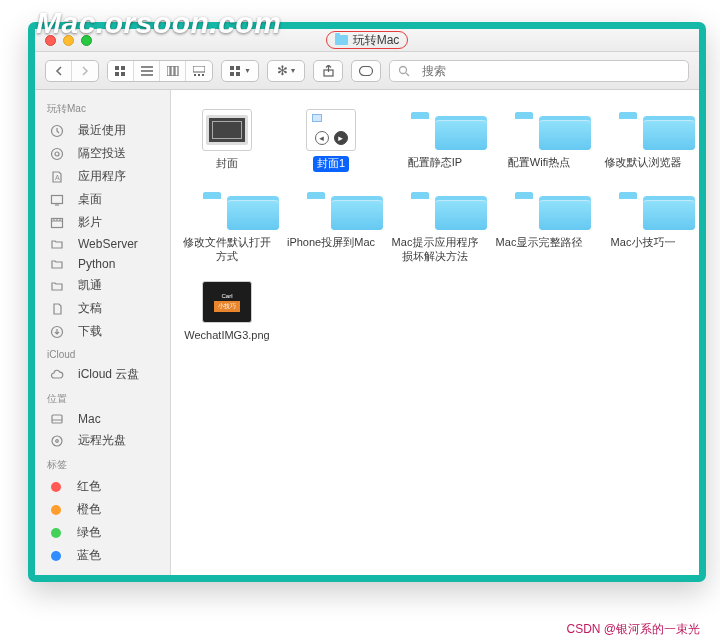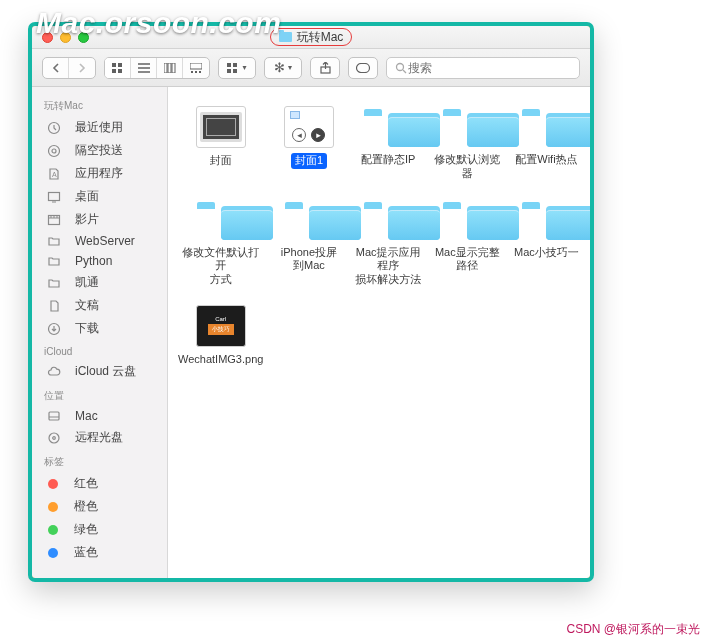--- a/index.html
+++ b/index.html
@@ -20,23 +20,23 @@
     font-weight: bold;
     color: #fff;
     text-shadow: 0 1px 3px rgba(0,0,0,0.5);
     z-index: 100;
     letter-spacing: 0.5px;
     pointer-events: none;
   }
   .finder-window {
     position: absolute;
     top: 22px; left: 28px;
-    width: 566px;
+    width: 678px;
     height: 560px;
-    border: 4px solid #14b8a6;
+    border: 7px solid #14b8a6;
     border-radius: 7px;
     overflow: hidden;
     box-shadow: 0 10px 30px rgba(0,0,0,0.2);
     background: #4d7c0f;
     display: flex;
     flex-direction: column;
   }
   
   .titlebar {
     height: 23px;
@@ -95,21 +95,21 @@
   .tb-single { width: 30px; }
   .search-box {
     flex: 1;
     height: 22px;
     border: 1px solid #c9c9c9;
     border-radius: 5px;
     background: #fff;
     display: flex;
     align-items: center;
     padding: 0 8px;
-    gap: 1px;
+    gap: 12px;
     color: #b5b5b5;
     min-width: 160px;
   }
   .search-box input {
     flex: 1; border: none; outline: none; font-size: 12px; color: #333; background: transparent;
   }
   
   .body-split { flex: 1; display: flex; overflow: hidden; }
   .sidebar {
     width: 136px;
@@ -451,29 +451,29 @@
               <span class="front"></span>
             </span>
             <span class="label">配置静态IP</span>
           </div>
           <div class="item">
             <span class="folder-icon">
               <span class="tab"></span>
               <span class="back"></span>
               <span class="front"></span>
             </span>
+            <span class="label">配置Wifi热点</span>
+          </div>
+          <div class="item">
+            <span class="folder-icon">
+              <span class="tab"></span>
+              <span class="back"></span>
+              <span class="front"></span>
+            </span>
             <span class="label">修改默认浏览器</span>
-          </div>
-          <div class="item">
-            <span class="folder-icon">
-              <span class="tab"></span>
-              <span class="back"></span>
-              <span class="front"></span>
-            </span>
-            <span class="label">配置Wifi热点</span>
           </div>
           <div class="item">
             <span class="folder-icon">
               <span class="tab"></span>
               <span class="back"></span>
               <span class="front"></span>
             </span>
             <span class="label">修改文件默认打开
 方式</span>
           </div>

